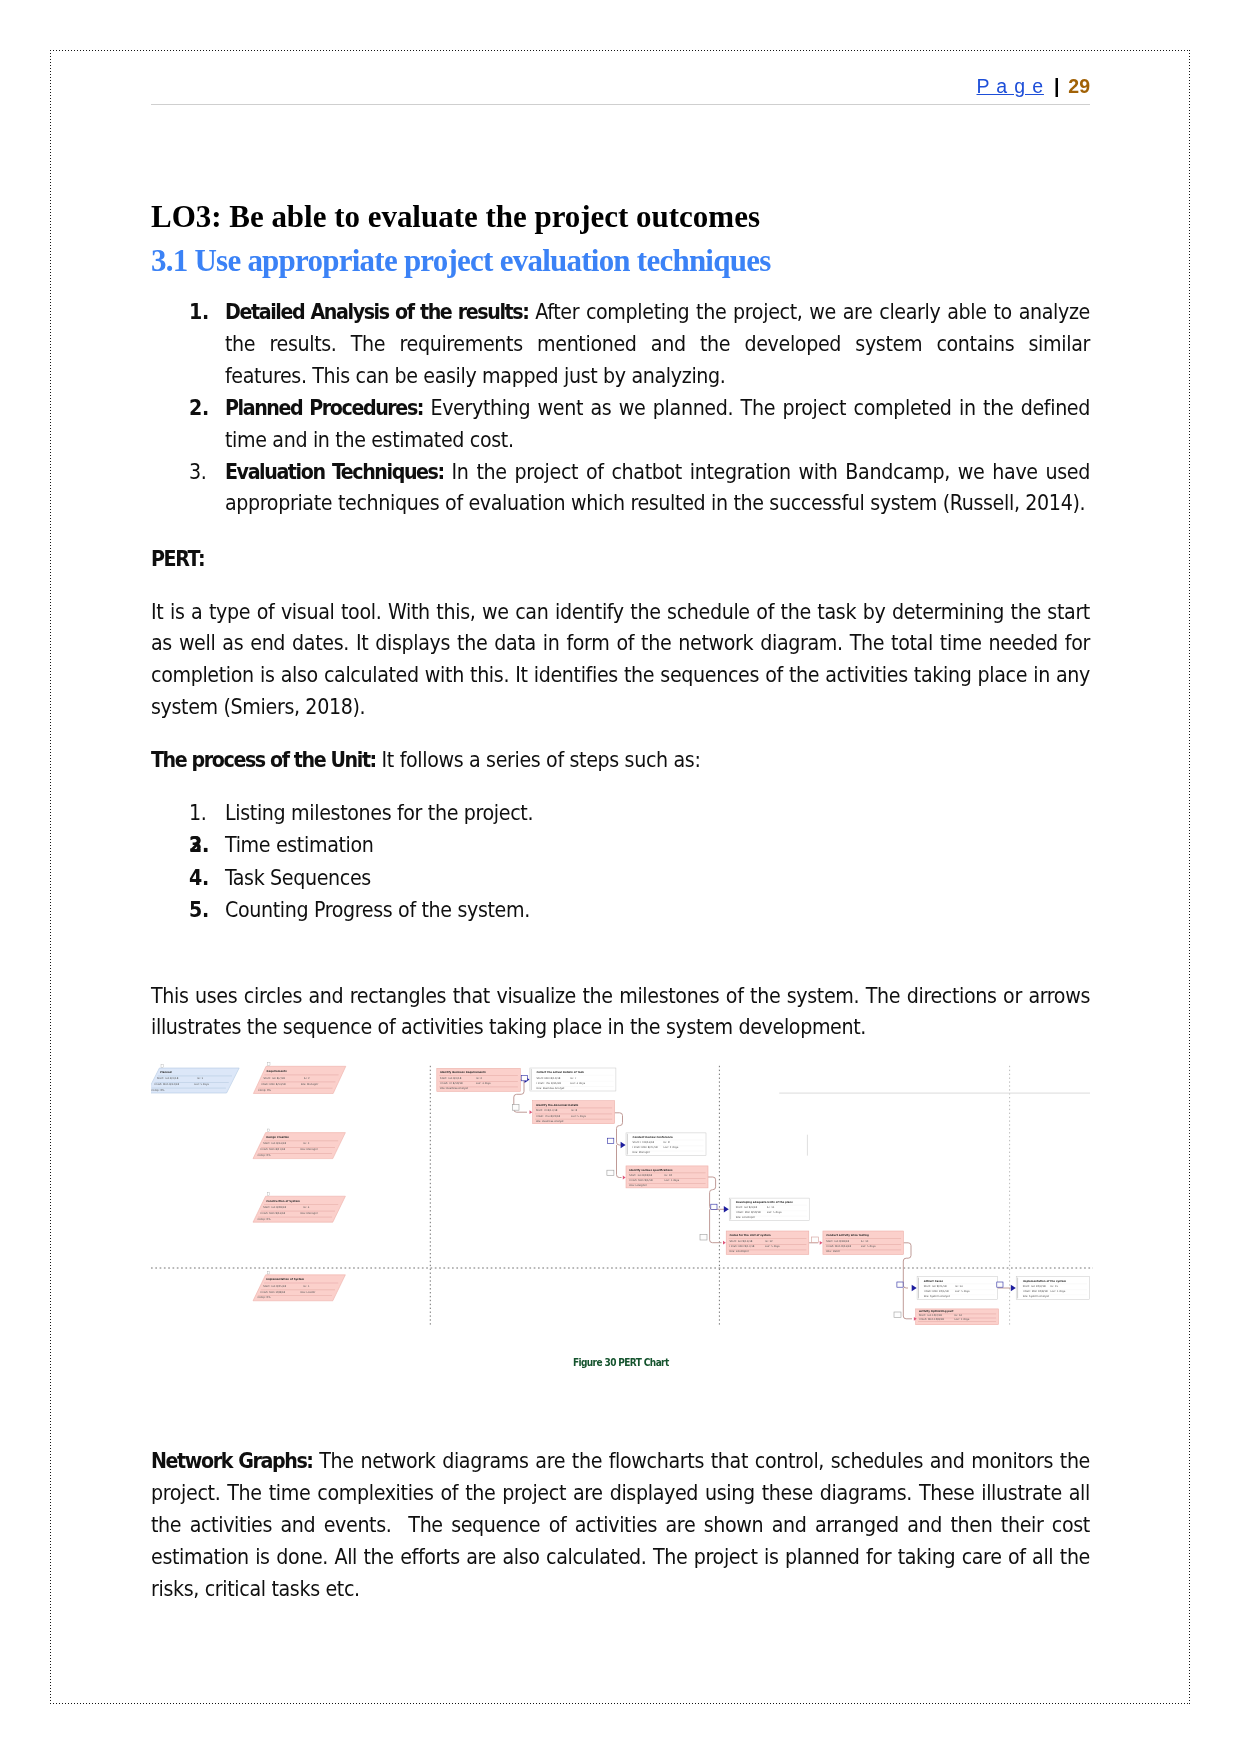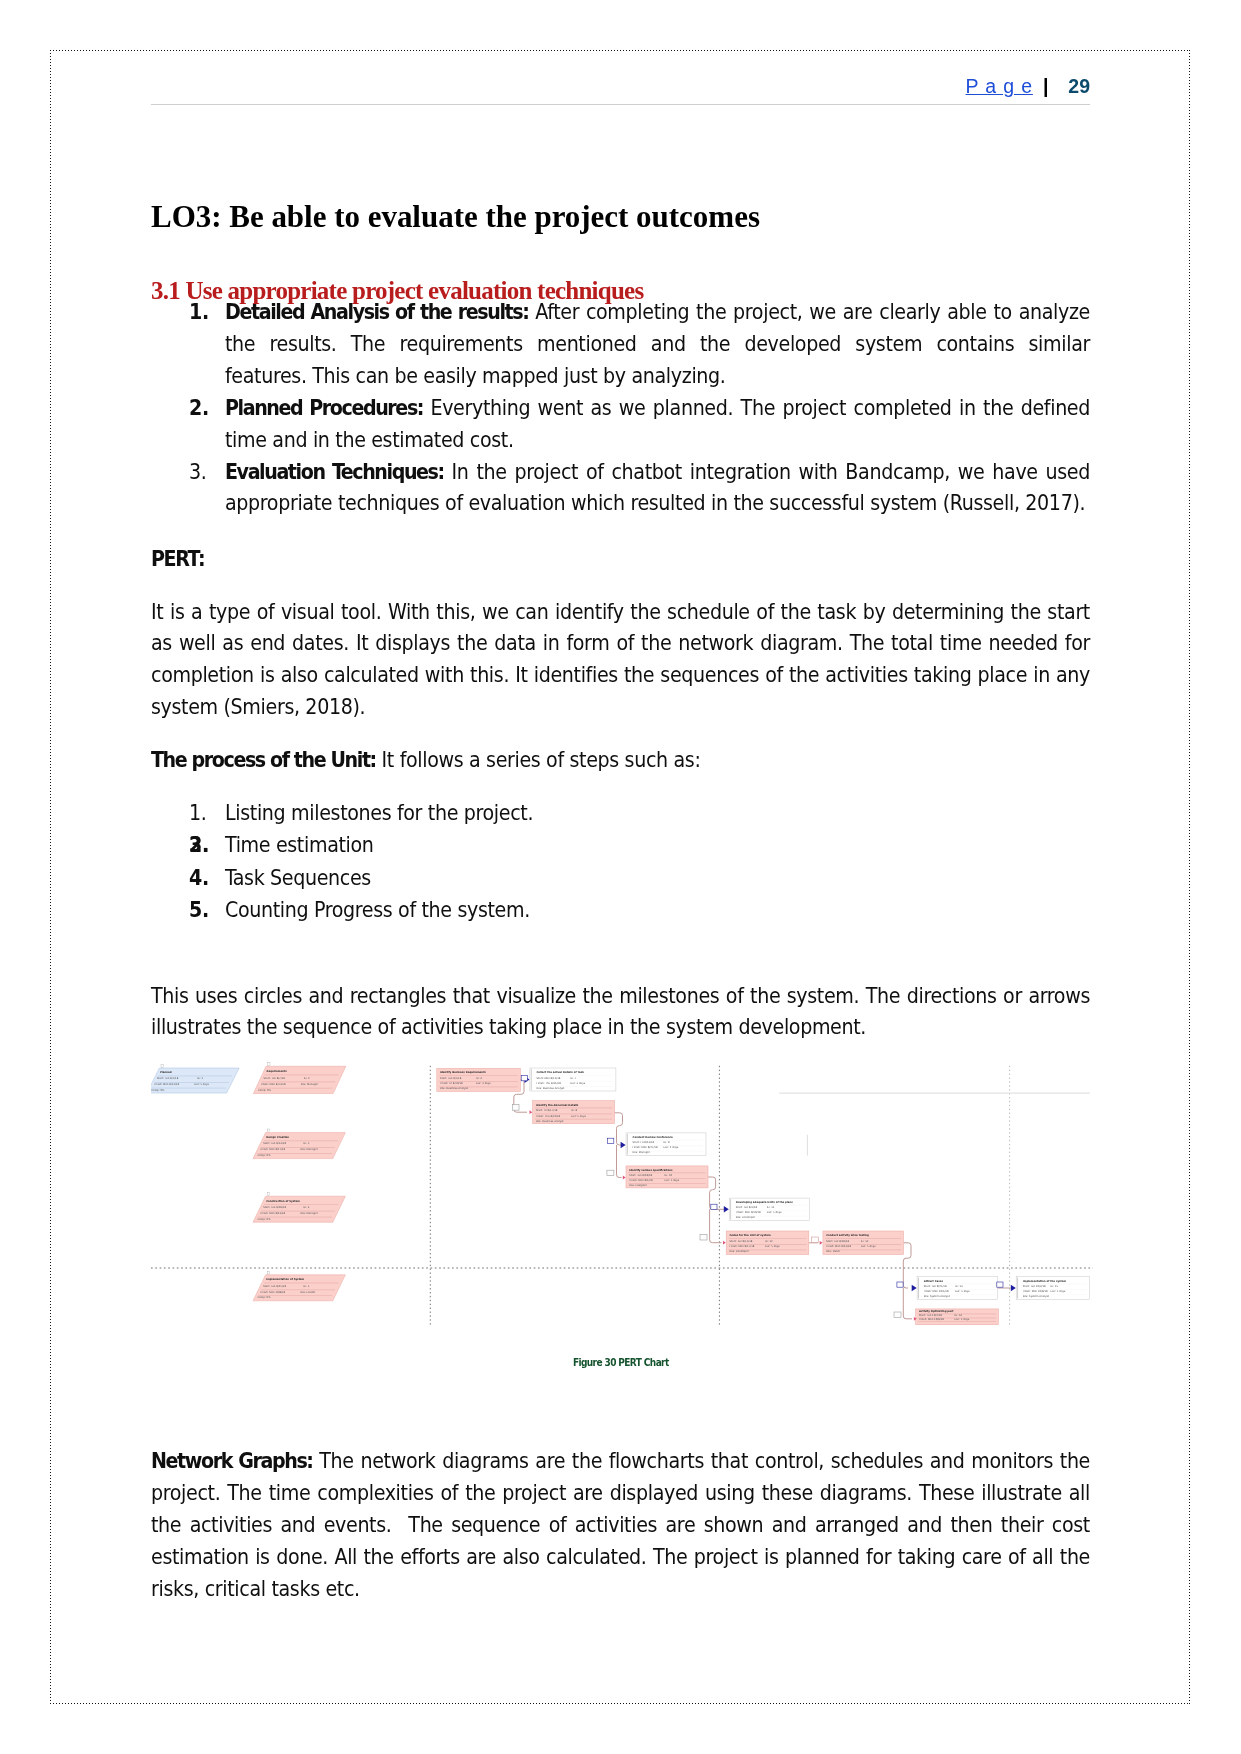--- a/index.html
+++ b/index.html
@@ -5,26 +5,26 @@
   html,body{margin:0;padding:0;}
   body{width:1241px;height:1754px;background:#fff;font-family:"DejaVu Sans",sans-serif;}
   .page{position:relative;width:1241px;height:1754px;background:#fff;overflow:hidden;}
   .page-border{position:absolute;left:50px;top:50px;width:1140px;height:1654px;pointer-events:none;}
   .pb-h{position:absolute;left:0;height:1px;width:1140px;background:repeating-linear-gradient(to right,#141414 0 1px,transparent 1px 3px);}
   .pb-v{position:absolute;top:0;width:1px;height:1654px;background:repeating-linear-gradient(to bottom,#141414 0 1px,transparent 1px 3px);}
 
   .hdr{position:absolute;left:151px;top:76px;width:939px;text-align:right;font-family:"Liberation Sans",sans-serif;font-size:19.5px;line-height:20px;}
   .hdr-page{color:#1d4ed8;letter-spacing:0.85px;text-decoration:underline;}
   .hdr-sep{color:#000;font-weight:bold;letter-spacing:0;padding:0 5px 0 10px;}
-  .hdr-num{color:#0c4a6e;font-weight:bold;letter-spacing:0;margin-left:11px;}
+  .hdr-num{color:#a16207;font-weight:bold;letter-spacing:0;}
   .hdr-rule{position:absolute;left:151px;top:104px;width:939px;height:1px;background:#cfcfcf;}
 
   .content{position:absolute;left:151px;top:0;width:939px;}
   h1.lo3{position:absolute;left:0;top:201px;margin:0;font-family:"Liberation Serif",serif;font-weight:bold;font-size:31px;letter-spacing:-0.02px;color:#000;line-height:31px;white-space:nowrap;text-align:right;}
-  h2.sec{position:absolute;left:0;top:275px;margin:0;font-family:"Liberation Serif",serif;font-weight:bold;font-size:25px;letter-spacing:-0.76px;color:#b91c1c;line-height:31px;white-space:nowrap;}
+  h2.sec{position:absolute;left:0;top:245px;margin:0;font-family:"Liberation Serif",serif;font-weight:bold;font-size:31px;letter-spacing:-0.76px;color:#3b82f6;line-height:31px;white-space:nowrap;}
 
   .body{font-family:"DejaVu Sans",sans-serif;font-stretch:condensed;font-size:21.2px;letter-spacing:-0.35px;color:#0f0f0f;line-height:31.9px;text-align:justify;}
   .body b{letter-spacing:-1.4px;font-weight:bold;}
 
   ol.numlist{margin:0;padding:0;list-style:none;}
   ol.numlist>li{position:relative;padding-left:74px;}
   ol.numlist>li>.num{position:absolute;left:38px;top:0;width:30px;text-align:left;font-weight:bold;}
   ol.numlist>li.reg>.num{font-weight:normal;}
 
   .abs{position:absolute;left:0;}
@@ -48,21 +48,21 @@
   <div class="hdr"><span class="hdr-page">P a g e</span><span class="hdr-sep">| </span><span class="hdr-num">29</span></div>
   <div class="hdr-rule"></div>
 
   <div class="content">
     <h1 class="lo3">LO3: Be able to evaluate the project outcomes</h1>
     <h2 class="sec">3.1 Use appropriate project evaluation techniques</h2>
 
     <ol class="numlist body abs w939" style="top:296px">
       <li><span class="num">1.</span><b>Detailed Analysis of the results:</b><span> After completing the project, we are clearly able to analyze the results. The requirements mentioned and the developed system contains similar features. This can be easily mapped just by analyzing.</span></li>
       <li><span class="num">2.</span><b>Planned Procedures:</b><span> Everything went as we planned. The project completed in the defined time and in the estimated cost.</span></li>
-      <li class="reg"><span class="num">3.</span><b>Evaluation Techniques:</b><span> In the project of chatbot integration with Bandcamp, we have used appropriate techniques of evaluation which resulted in the successful system (Russell, 2017).</span></li>
+      <li class="reg"><span class="num">3.</span><b>Evaluation Techniques:</b><span> In the project of chatbot integration with Bandcamp, we have used appropriate techniques of evaluation which resulted in the successful system (Russell, 2014).</span></li>
     </ol>
 
     <div class="body abs w939" style="top:542.5px"><b>PERT:</b></div>
 
     <div class="body abs w939" style="top:595.5px">It is a type of visual tool. With this, we can identify the schedule of the task by determining the start as well as end dates. It displays the data in form of the network diagram. The total time needed for completion is also calculated with this. It identifies the sequences of the activities taking place in any system (Smiers, 2018).</div>
 
     <div class="body abs w939" style="top:744.1px"><b>The process of the Unit:</b><span> It follows a series of steps such as:</span></div>
 
     <ol class="numlist body abs w939 noj" style="top:797.2px;line-height:32.3px">
       <li><span class="num reg" style="font-weight:normal">1.</span><span>Listing milestones for the project.</span></li>

